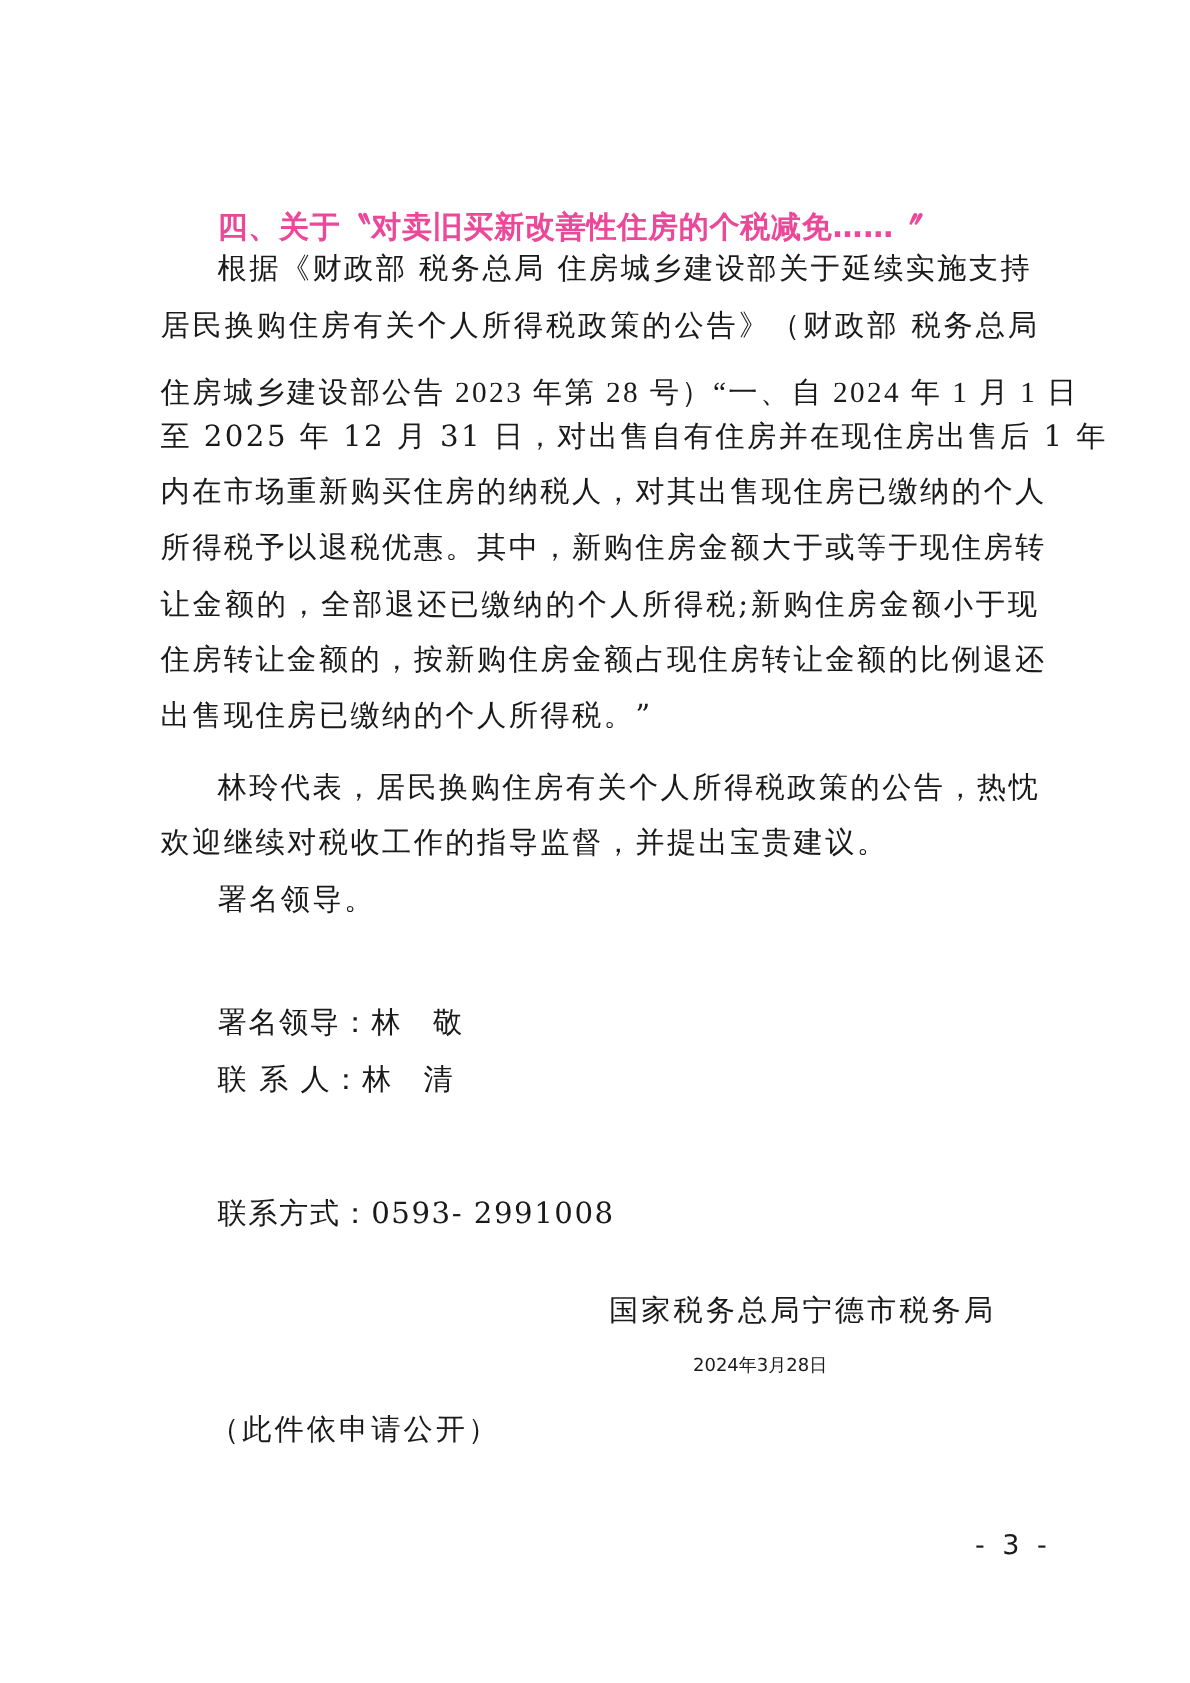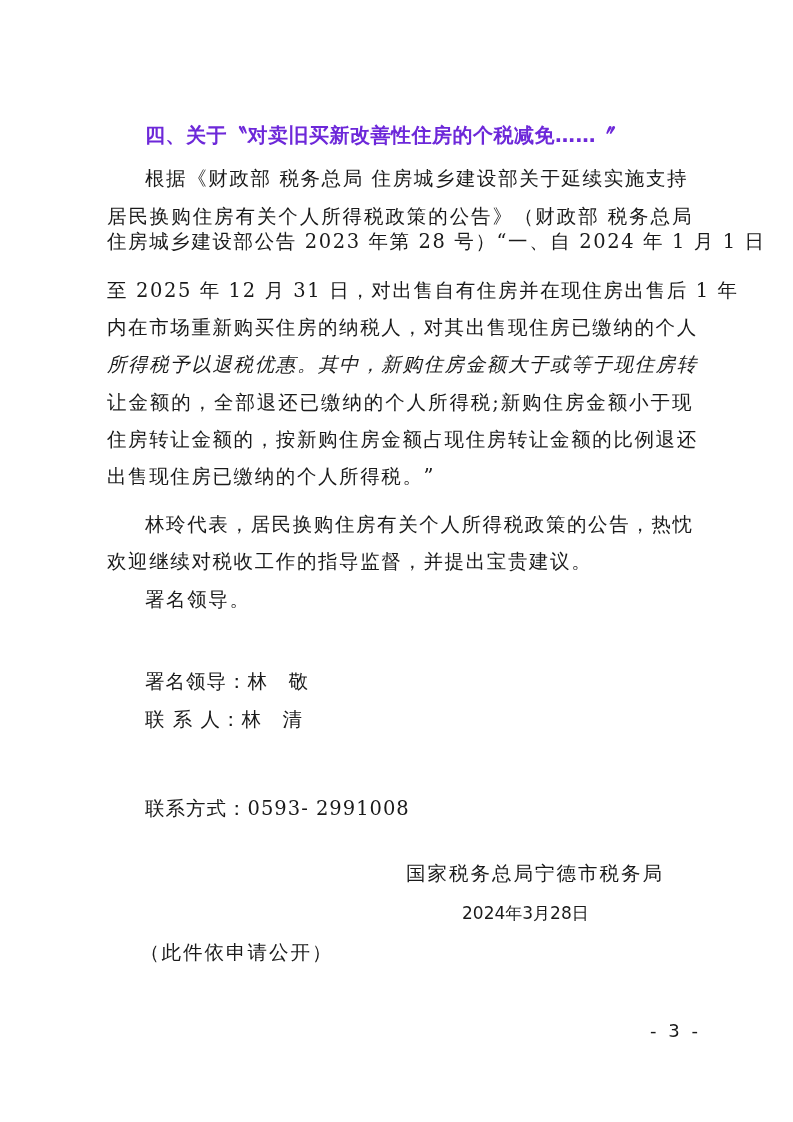--- a/index.html
+++ b/index.html
@@ -1,41 +1,41 @@
 <!DOCTYPE html>
 <html><head>
 <meta charset="utf-8">
 <style>
   html, body { margin: 0; padding: 0; background: #ffffff; }
   body { width: 793px; height: 1122px; position: relative; overflow: hidden;
          font-family: "DejaVu Serif", "Liberation Serif", serif; color: #1a1a1a; }
   .line { position: absolute; font-size: 19.5px; white-space: nowrap; letter-spacing: 1.6px; }
-  .heading { position: absolute; left: 145px; top: 122px; font-family: "DejaVu Sans", "Liberation Sans", sans-serif;
-             font-weight: bold; font-size: 20px; letter-spacing: 0.5px; color: #6d28d9; white-space: nowrap; }
+  .heading { position: absolute; left: 145px; top: 138px; font-family: "DejaVu Sans", "Liberation Sans", sans-serif;
+             font-weight: bold; font-size: 20px; letter-spacing: 0.5px; color: #ec4899; white-space: nowrap; }
   .body-line { left: 107px; width: 586px; text-align: justify; text-align-last: justify; }
   .indent { left: 145px; }
   .sig { left: 145px; letter-spacing: 1px; }
   .org { left: 406px; letter-spacing: 2px; text-align: center; }
-  .date { left: 462px; letter-spacing: 0px; font-family: "DejaVu Sans", "Liberation Sans", sans-serif; font-size: 17px; }
+  .date { left: 462px; letter-spacing: 0px; font-family: "DejaVu Sans", "Liberation Sans", sans-serif; font-size: 12px; }
   .note { left: 140px; letter-spacing: 2px; }
   .pageno { position: absolute; left: 650px; top: 1020px; font-size: 18px; letter-spacing: 3px;
             font-family: "DejaVu Sans", "Liberation Sans", sans-serif; }
 </style>
 </head>
 <body>
 
 <div class="heading">四、关于〝对卖旧买新改善性住房的个税减免……〞</div>
 
 <div>
   <div class="line indent" style="top:165px;">根据《财政部 税务总局 住房城乡建设部关于延续实施支持</div>
   <div class="line body-line" style="top:203px;">居民换购住房有关个人所得税政策的公告》（财政部 税务总局</div>
-  <div class="line body-line" style="top:228px;">住房城乡建设部公告 2023 年第 28 号）“一、自 2024 年 1 月 1 日</div>
+  <div class="line body-line" style="top:248px;font-family:Liberation Serif, serif;">住房城乡建设部公告 2023 年第 28 号）“一、自 2024 年 1 月 1 日</div>
   <div class="line body-line" style="top:277px;">至 2025 年 12 月 31 日，对出售自有住房并在现住房出售后 1 年</div>
   <div class="line body-line" style="top:314px;">内在市场重新购买住房的纳税人，对其出售现住房已缴纳的个人</div>
-  <div class="line body-line" style="top:351px;font-style:italic;">所得税予以退税优惠。其中，新购住房金额大于或等于现住房转</div>
+  <div class="line body-line" style="top:351px;">所得税予以退税优惠。其中，新购住房金额大于或等于现住房转</div>
   <div class="line body-line" style="top:389px;">让金额的，全部退还已缴纳的个人所得税;新购住房金额小于现</div>
   <div class="line body-line" style="top:426px;">住房转让金额的，按新购住房金额占现住房转让金额的比例退还</div>
   <div class="line" style="left:107px; top:463px;">出售现住房已缴纳的个人所得税。”</div>
 </div>
 
 <div>
   <div class="line indent" style="top:511px; width:548px; text-align:justify; text-align-last:justify;">林玲代表，居民换购住房有关个人所得税政策的公告，热忱</div>
   <div class="line" style="left:107px; top:548px;">欢迎继续对税收工作的指导监督，并提出宝贵建议。</div>
 </div>
 

